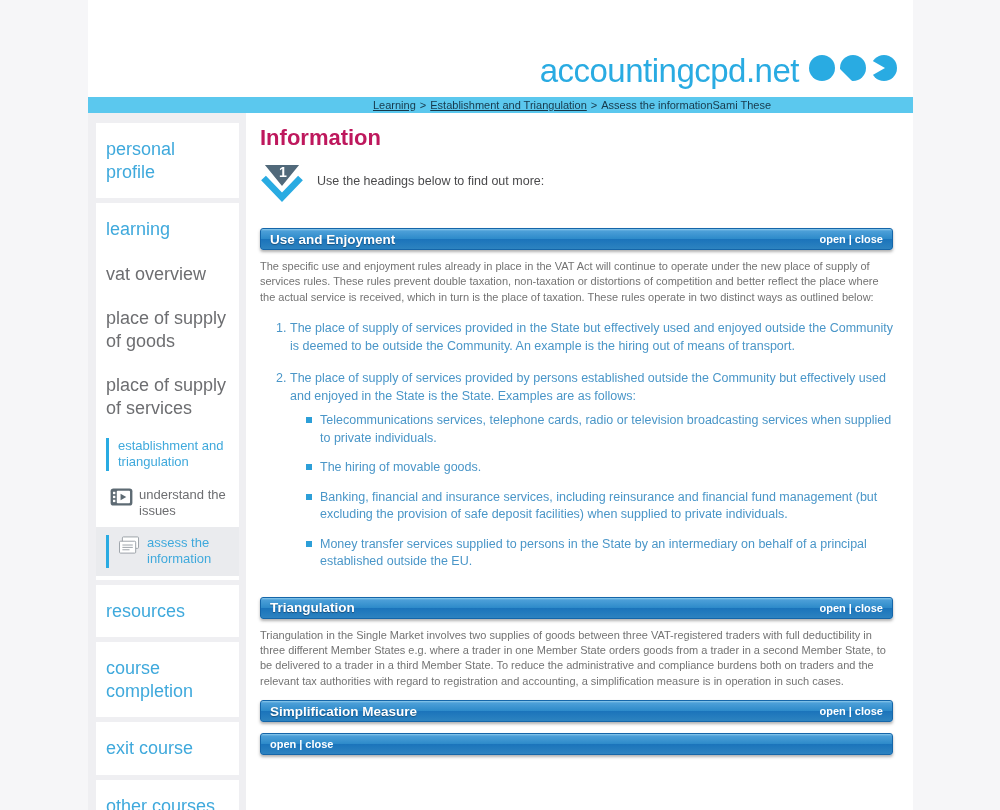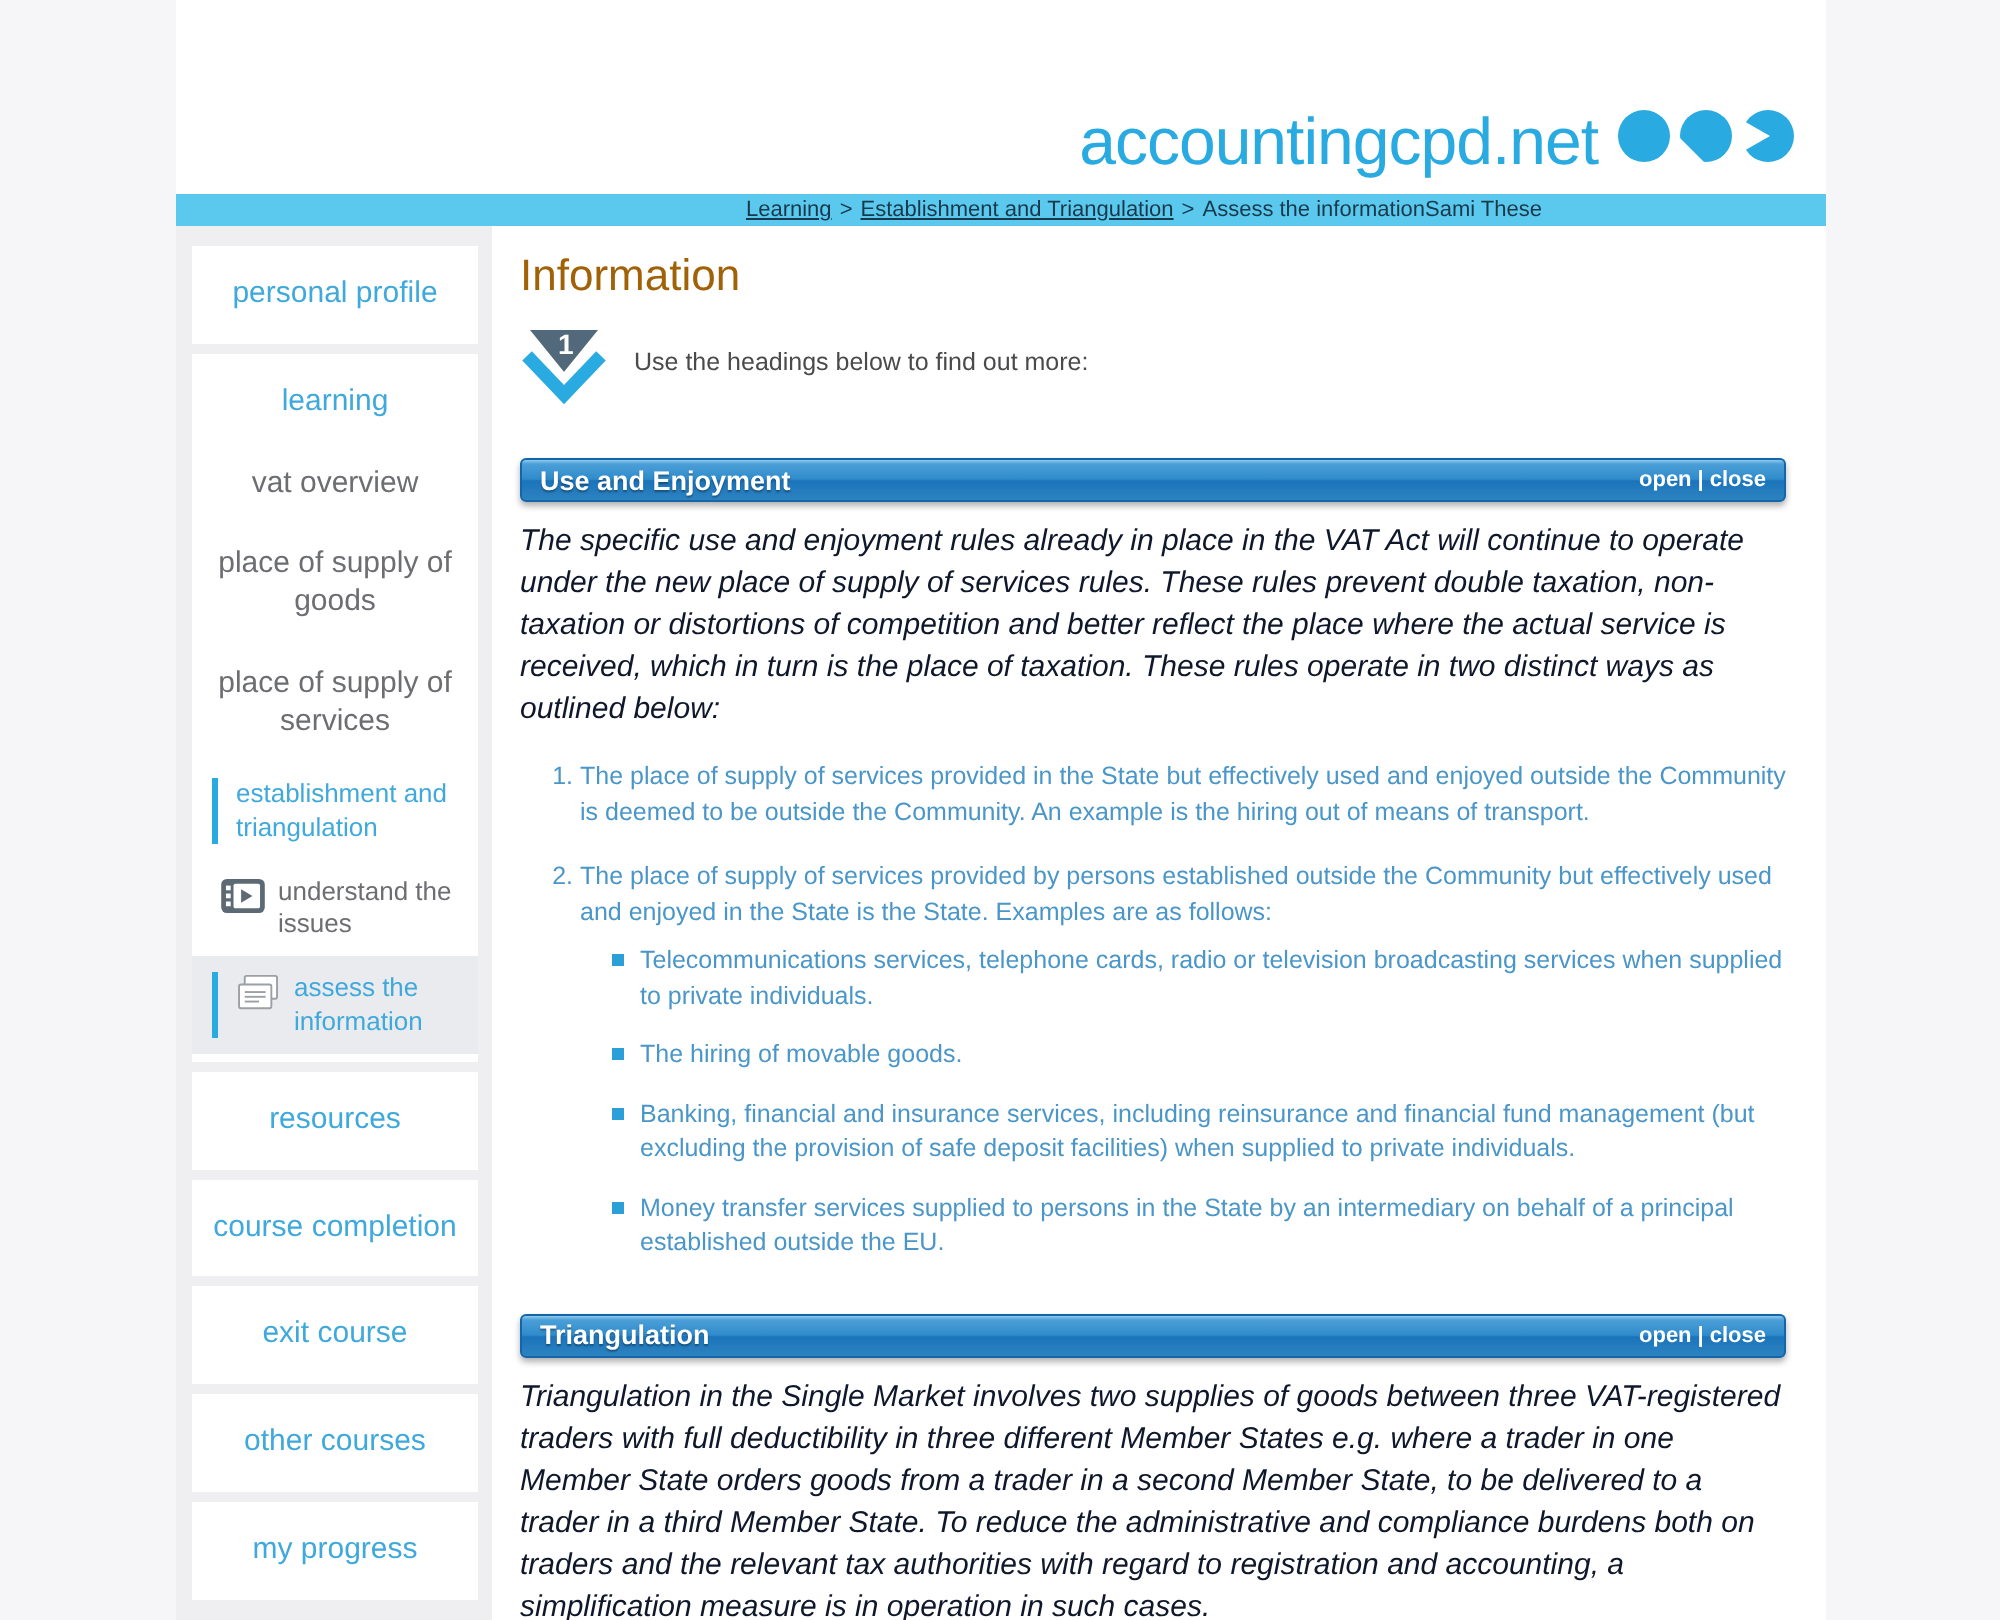--- a/index.html
+++ b/index.html
@@ -20,47 +20,47 @@
   
   .crumbbar { flex:none; height:16px; background:#5bc8ee; display:flex; align-items:center; justify-content:center; padding:0 9px 0 152px; font-size:11px; color:#17394b; }
   .crumbs a { color:#17394b; text-decoration:underline; cursor:pointer; }
   .sep { margin:0 4px; }
 
   .content-row { flex:1; display:flex; min-height:0; }
 
   
   .sidebar { width:158px; flex:none; background:#efeff2; padding:10px 7px 10px 8px; }
   .side-card { background:#fff; margin-bottom:5px; padding:4px 0; }
-  .side-item { padding:11px 10px; font-size:15px; line-height:1.25;text-align:center; }
+  .side-item { padding:11px 10px; font-size:18px; line-height:1.25; }
   .blue-link { color:#3fa9dc; cursor:pointer; }
   .gray-txt { color:#6d6e71; }
   .side-sub { display:flex; align-items:flex-start; padding:8px 6px 8px 10px; font-size:13px; line-height:1.25; }
   .side-sub .vbar { width:3px; align-self:stretch; background:#29abe2; margin-right:9px; flex:none; }
   .side-sub .sicon { flex:none; margin:1px 6px 0 0; }
   .side-sub.selected { background:#eaebee; }
   .side-sub.indent { padding-left:14px; }
 
   
   .main { flex:1; padding:12px 20px 0 14px; display:flex; flex-direction:column; min-width:0; }
-  .page-title { margin:0; font-size:22px; font-weight:400; color:#a16207; }
+  .page-title { margin:0; font-size:22px; font-weight:700; color:#be185d; }
 
   .step-row { display:flex; margin:10px 0 4px; }
   .step-ico { flex:none; margin-right:13px; }
   .step-text { font-size:12.5px; color:#4a4a4c; margin-top:12px; line-height:1.4; }
 
   .section-bar { margin-top:11px; height:22px; flex:none; border:1px solid #1566a9; border-radius:3px;
     background:linear-gradient(180deg,#8ccaec 0%,#4c9fd8 10%,#2e8bca 48%,#1b74bb 52%,#2d83c0 100%);
     box-shadow:0 2px 3px rgba(60,60,60,.4);
     display:flex; align-items:center; justify-content:space-between; padding:0 9px; cursor:pointer; }
   .bar-title { color:#fff; font-weight:700; font-size:13.5px; text-shadow:0 1px 1px rgba(0,0,0,.35); }
   .bar-controls { color:#fff; font-size:11px; font-weight:700; white-space:nowrap; }
   .bar-controls a { color:#fff; text-decoration:none; cursor:pointer; }
   .divider { margin:0 3px; }
 
-  .para { font-size:15px; color:#0f172a; line-height:1.4; margin:9px 0 0;font-style:italic; }
+  .para { font-size:11px; color:#737373; line-height:1.4; margin:9px 0 0; }
 
   ol.blue-list { margin:15px 0 0; padding-left:30px; color:#4a96c8; font-size:12.5px; line-height:1.4; }
   ol.blue-list > li { margin-bottom:15px; }
   ul.sq-list { list-style:none; margin:7px 0 0; padding-left:16px; }
   ul.sq-list li { display:flex; margin-bottom:12px; }
   .sq { width:6px; height:6px; background:#2d9fd8; flex:none; margin:5px 8px 0 0; }
 </style>
 </head>
 <body>
 

